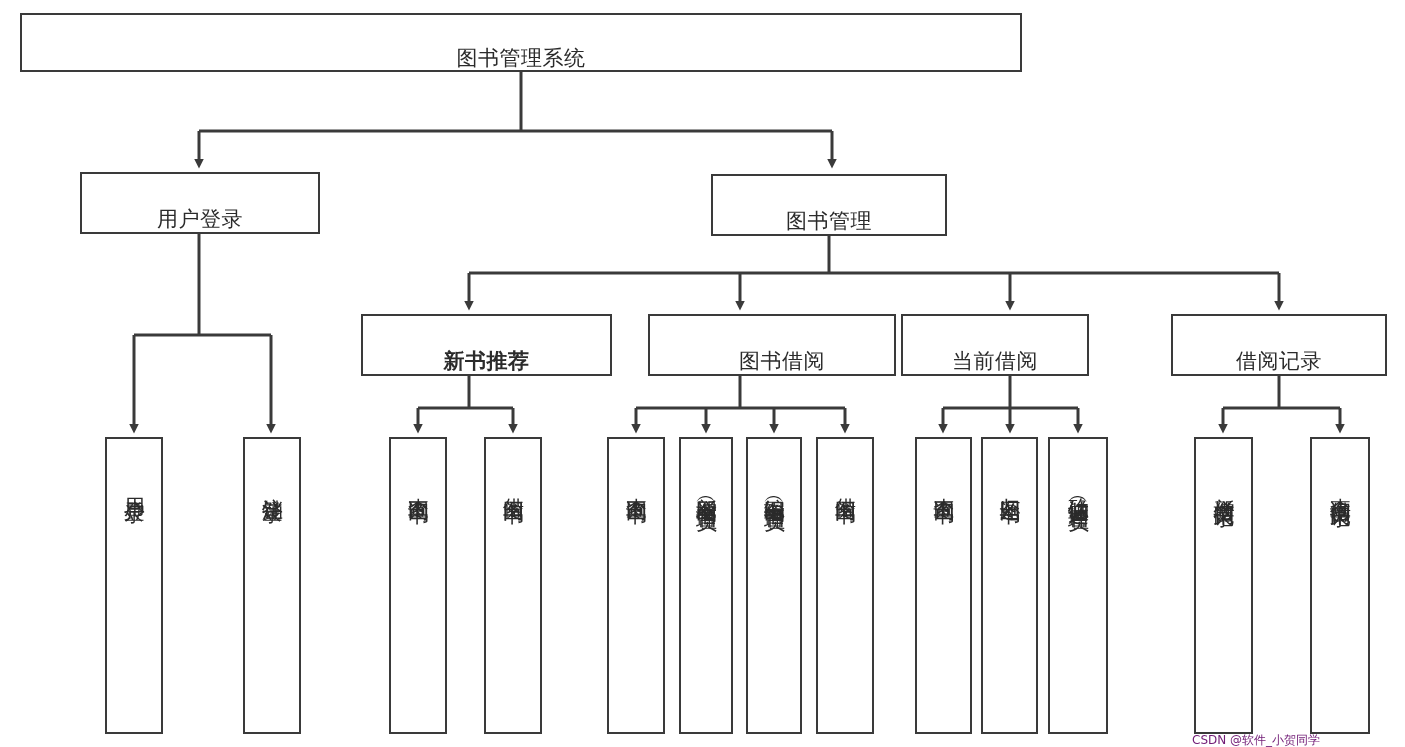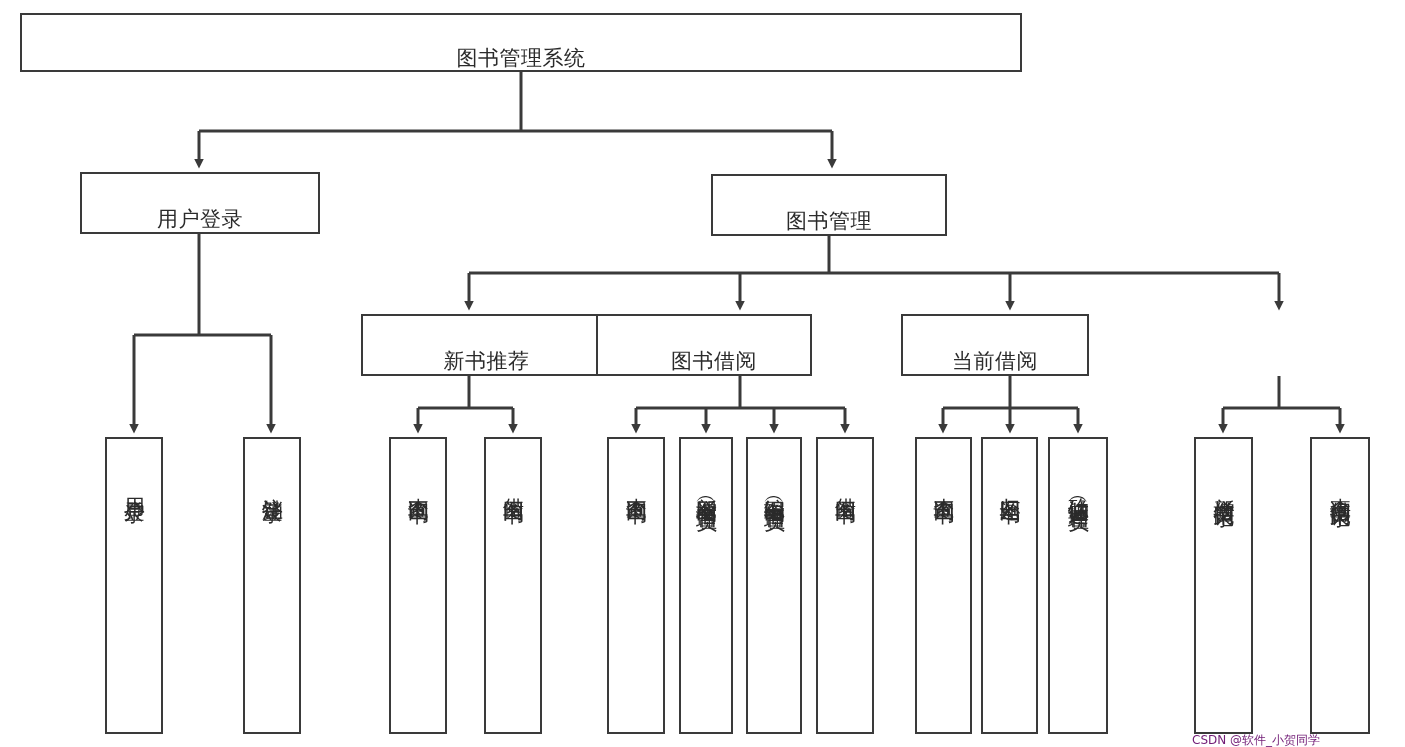--- a/index.html
+++ b/index.html
@@ -131,29 +131,32 @@
     <span class="node-label">图书管理系统</span>
   </div>
 
   <div class="node horizontal" style="left:80px; top:172px; width:240px; height:62px;">
     <span class="node-label">用户登录</span>
   </div>
   <div class="node horizontal" style="left:711px; top:174px; width:236px; height:62px;">
     <span class="node-label">图书管理</span>
   </div>
 
-  <div class="node horizontal" style="left:361px; top:314px; width:251px; height:62px;">
+  <div class="node horizontal" style="left:361px; top:314px; width:251px; height:62px;font-weight:bold;">
     <span class="node-label">新书推荐</span>
   </div>
-  <div class="node horizontal" style="left:596px; top:314px; width:216px; height:62px;padding-left:20px;">
+  <div class="node horizontal" style="left:648px; top:314px; width:248px; height:62px;padding-left:20px;">
     <span class="node-label">图书借阅</span>
   </div>
   <div class="node horizontal" style="left:901px; top:314px; width:188px; height:62px;">
     <span class="node-label">当前借阅</span>
   </div>
+  <div class="node horizontal" style="left:1171px; top:314px; width:216px; height:62px;">
+    <span class="node-label">借阅记录</span>
+  </div>
 
   <div class="node vertical" style="left:105px; top:437px; width:58px; height:297px;">
     <span class="node-label">用户登录</span>
   </div>
   <div class="node vertical" style="left:243px; top:437px; width:58px; height:297px;">
     <span class="node-label">注销登录</span>
   </div>
 
   <div class="node vertical" style="left:389px; top:437px; width:58px; height:297px;">
     <span class="node-label">查询图书</span>

